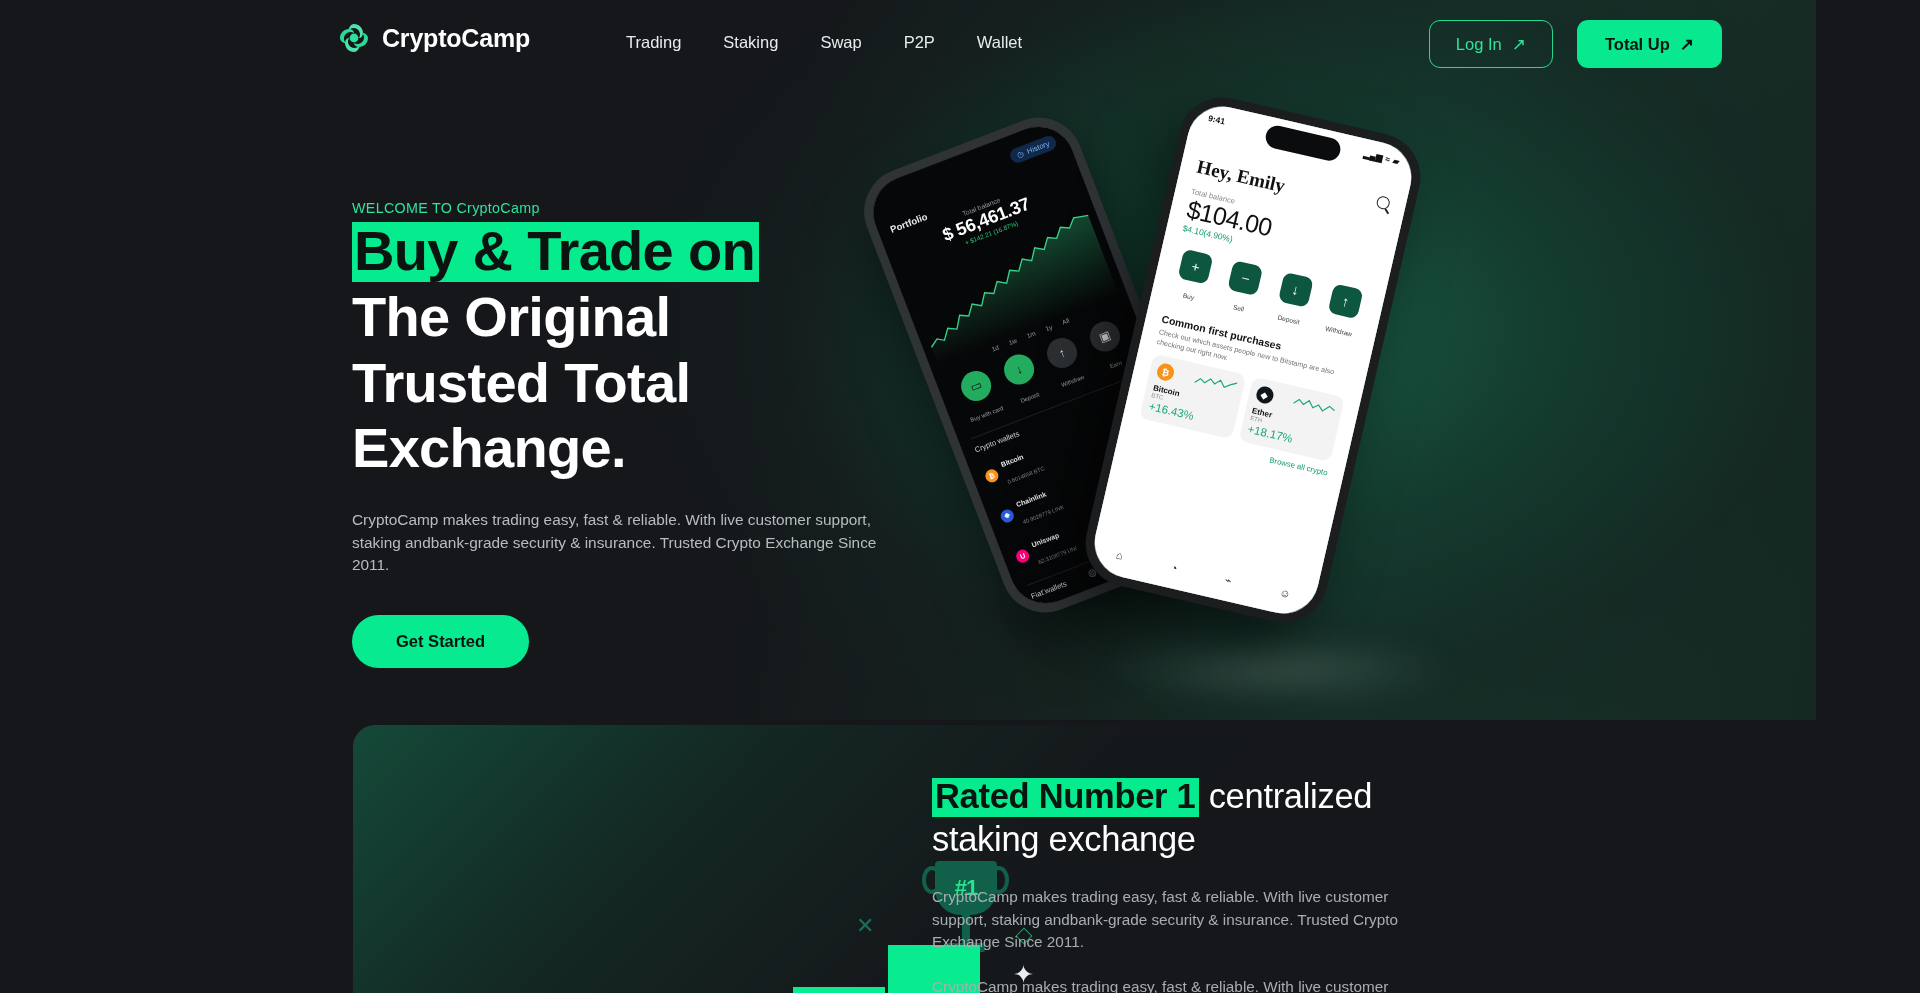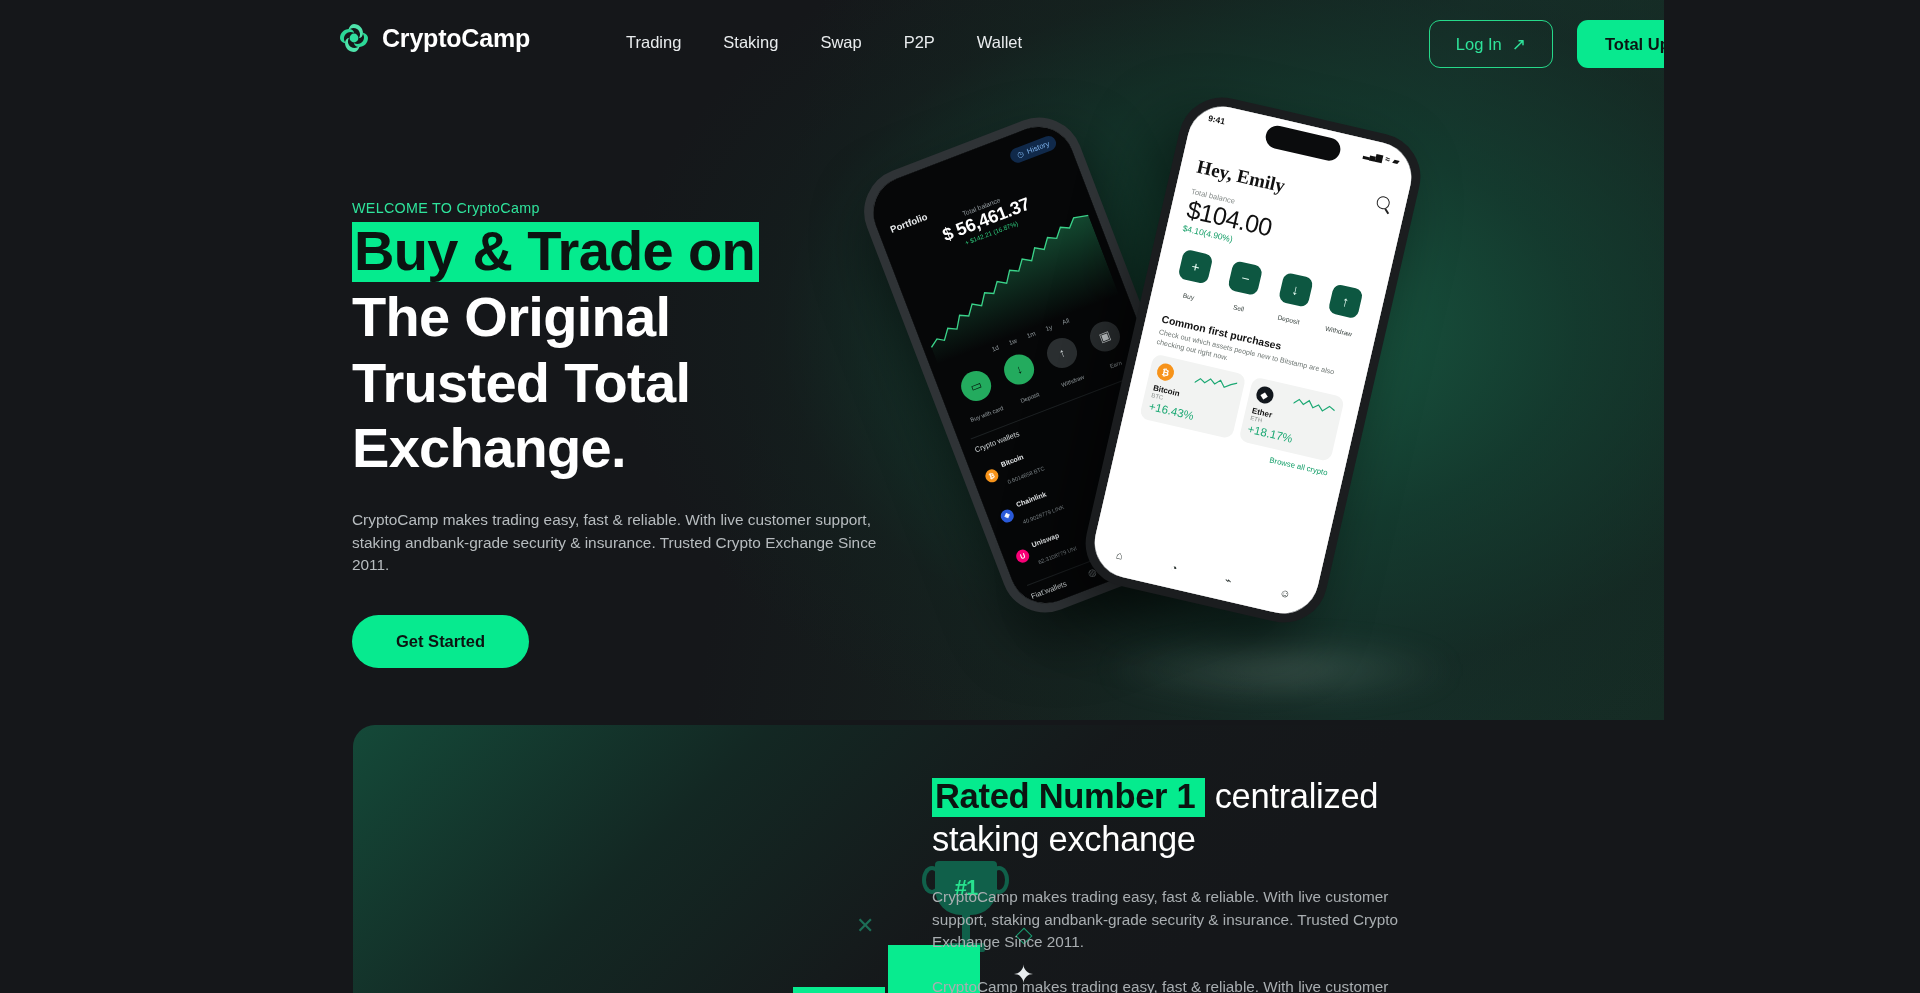--- a/index.html
+++ b/index.html
@@ -3,21 +3,21 @@
 <meta charset="utf-8">
 <title>CryptoCamp</title>
 <style>
   * { box-sizing: border-box; margin: 0; padding: 0; }
   html, body {
     width: 1920px; height: 993px;
     background: #15171a;
     font-family: "Liberation Sans", sans-serif;
     overflow: hidden;
   }
-  .page { position: relative; width: 1664px; height: 993px; overflow: hidden; background:#15171a; }
+  .page { position: relative; width: 1816px; height: 993px; overflow: hidden; background:#15171a; }
 
   
   .hero {
     position: absolute; left: 0; top: 0; width: 1920px; height: 720px;
     background:
       radial-gradient(820px 560px at 1290px 330px, rgba(24,90,66,0.95) 0%, rgba(19,62,48,0.75) 35%, rgba(18,38,33,0.35) 62%, rgba(21,23,26,0) 82%),
       linear-gradient(100deg, #15171a 0%, #15171a 40%, #16221f 58%, #17302a 72%, #14271f 100%);
   }
   .hero-glow {
     position:absolute; left:1110px; top:640px; width:340px; height:60px;
@@ -167,21 +167,21 @@
   .t-base { position:absolute; left:49px; top:82px; width:38px; height:9px; background:#10604a; border-radius:2px; }
   .podium1 { position:absolute; left:535px; top:220px; width:92px; height:60px; background:#08eb8f; }
   .podium2 { position:absolute; left:440px; top:262px; width:92px; height:22px; background:#08eb8f; }
   .deco { position:absolute; }
   .x-mark { color:#1c6f57; font-size:22px; line-height:1; }
   .diamond { width:12px; height:12px; border:1.7px solid #17a073; transform:rotate(45deg); }
   .spark { color:#e9edef; font-size:25px; line-height:1; }
 
   .sec2-right { position:absolute; left:932px; top:775px; width:560px; z-index:5; }
   .h2 { font-size:34.5px; line-height:1.26; font-weight:400; color:#ffffff; letter-spacing:-0.3px; }
-  .h2 .hl { background:#05eb8e; color:#0c1411; font-weight:700; padding:1px 10px 3px 3px; display:inline-block; line-height:1.02; }
+  .h2 .hl { background:#05eb8e; color:#0c1411; font-weight:700; padding:1px 4px 3px 3px; display:inline-block; line-height:1.02; }
   .sec2-para { margin-top:24px; width:490px; color:#a9aeb1; font-size:15.3px; line-height:1.48; }
   .sec2-para + .sec2-para { margin-top:22px; }
 </style>
 </head>
 <body>
 
 <div class="page">
 
   <div class="hero">
     <div class="hero-glow"></div>

